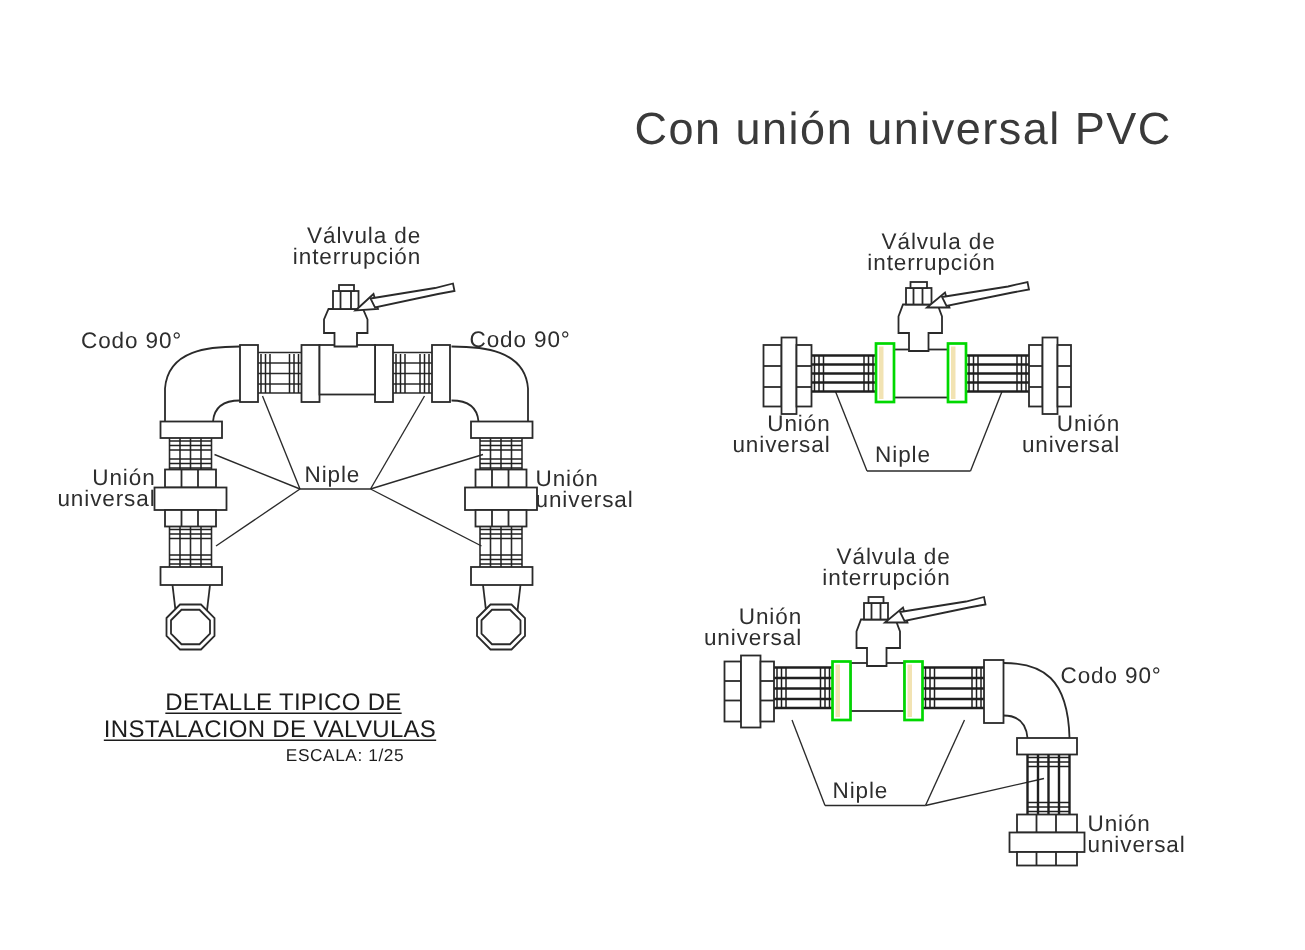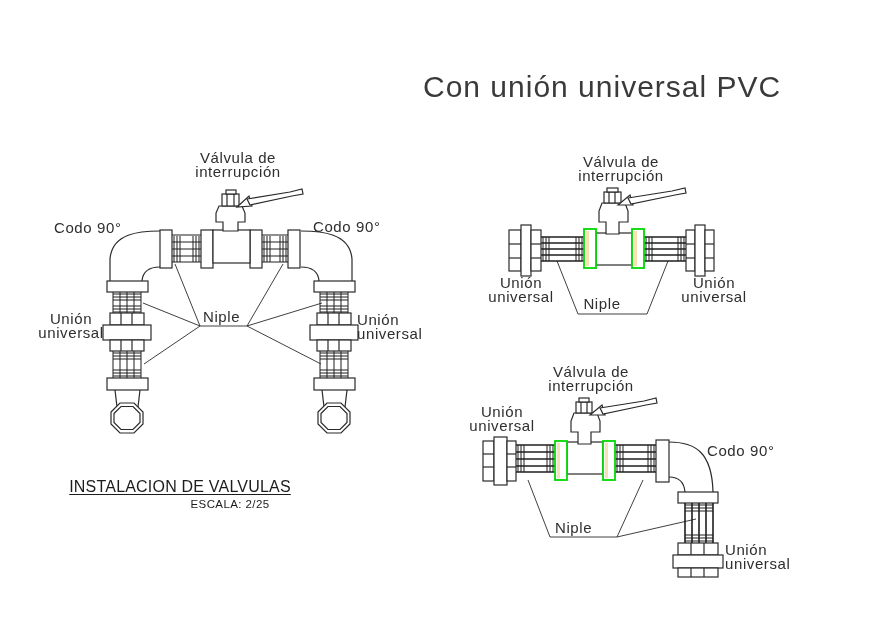--- a/index.html
+++ b/index.html
@@ -1,21 +1,21 @@
 <!DOCTYPE html>
 <html><head>
 <meta charset="utf-8">
 <style>
   html,body{margin:0;padding:0;background:#ffffff;}
   #stage{position:relative;width:870px;height:633px;background:#ffffff;overflow:hidden;
          font-family:"Liberation Sans",sans-serif;}
   #art{position:absolute;left:0;top:0;}
   .lbl{position:absolute;font-size:15px;letter-spacing:0.6px;color:#2e2e2e;
        line-height:14px;white-space:nowrap;}
-  .ctr{transform:translateX(-50%);text-align:center;}
+  .ctr{transform:translateX(-50%);text-align:right;}
   .title{font-size:30px;letter-spacing:1px;color:#3a3a3a;font-weight:normal;}
   .cap{font-size:16px;letter-spacing:0.2px;color:#1c1c1c;text-decoration:underline;
        text-underline-offset:2px;line-height:18px;}
   .scale{font-size:11.5px;letter-spacing:0.4px;color:#1c1c1c;}
   
   .ln{stroke:#2a2a2a;fill:none;stroke-width:1.2;}
   .cmp{stroke:#2a2a2a;fill:#ffffff;stroke-width:1.2;}
   .pipe{stroke:#2a2a2a;fill:none;stroke-width:1.05;}
   .pipe2{stroke:#1f1f1f;fill:none;stroke-width:1.6;}
   .tick{stroke:#1f1f1f;fill:none;stroke-width:1;}
@@ -380,22 +380,23 @@
   <div class="lbl ctr" style="left:71px;top:312px;">
     <div>Unión</div>
     <div>universal</div>
   </div>
   <div class="lbl" style="left:357px;top:313px;">
     <div>Unión</div>
     <div>universal</div>
   </div>
   <div class="lbl" style="left:203px;top:310px;">Niple</div>
 
+  <div class="lbl cap ctr" style="left:189px;top:460px;">DETALLE TIPICO DE</div>
   <div class="lbl cap ctr" style="left:180px;top:478px;">INSTALACION DE VALVULAS</div>
-  <div class="lbl scale ctr" style="left:230px;top:497px;">ESCALA: 2/25</div>
+  <div class="lbl scale ctr" style="left:230px;top:497px;">ESCALA: 1/25</div>
 
   <div class="lbl ctr" style="left:621px;top:155px;">
     <div>Válvula de</div>
     <div>interrupción</div>
   </div>
   <div class="lbl ctr" style="left:521px;top:276px;">
     <div>Unión</div>
     <div>universal</div>
   </div>
   <div class="lbl ctr" style="left:714px;top:276px;">

